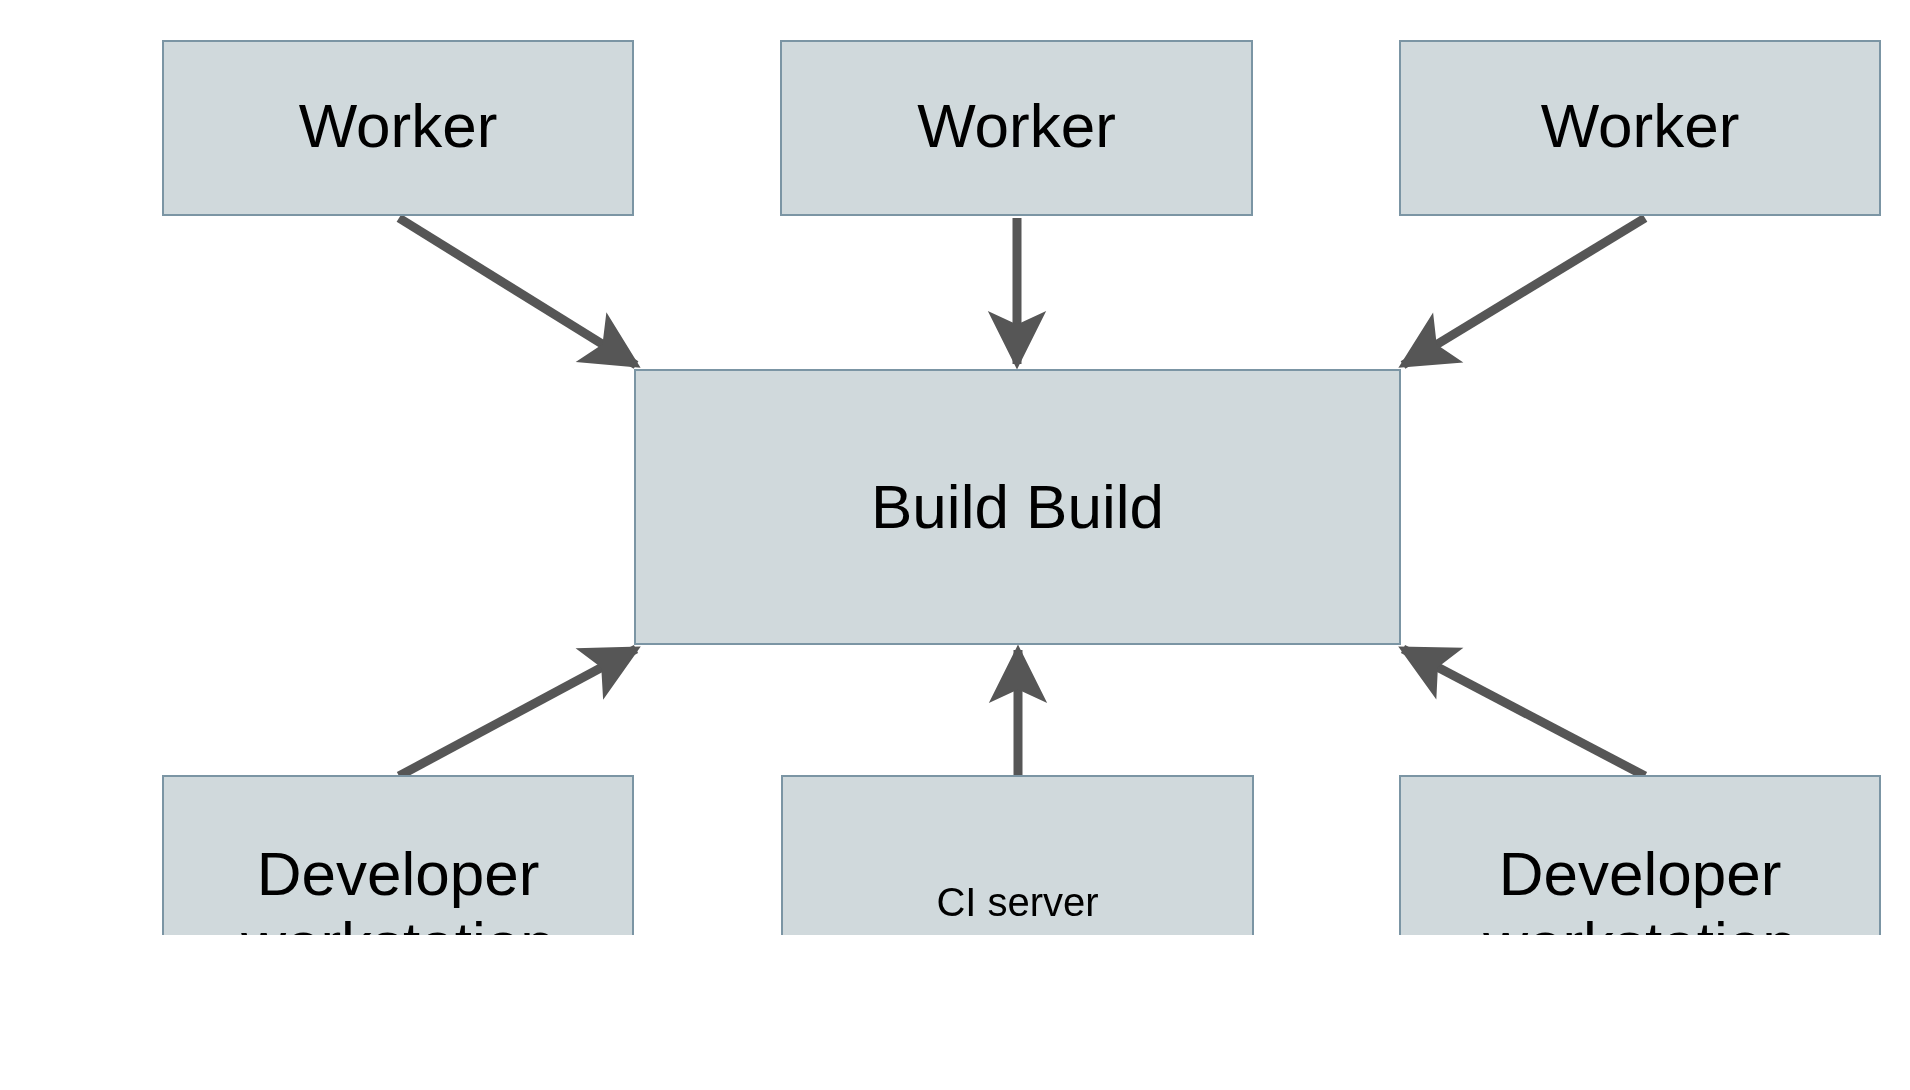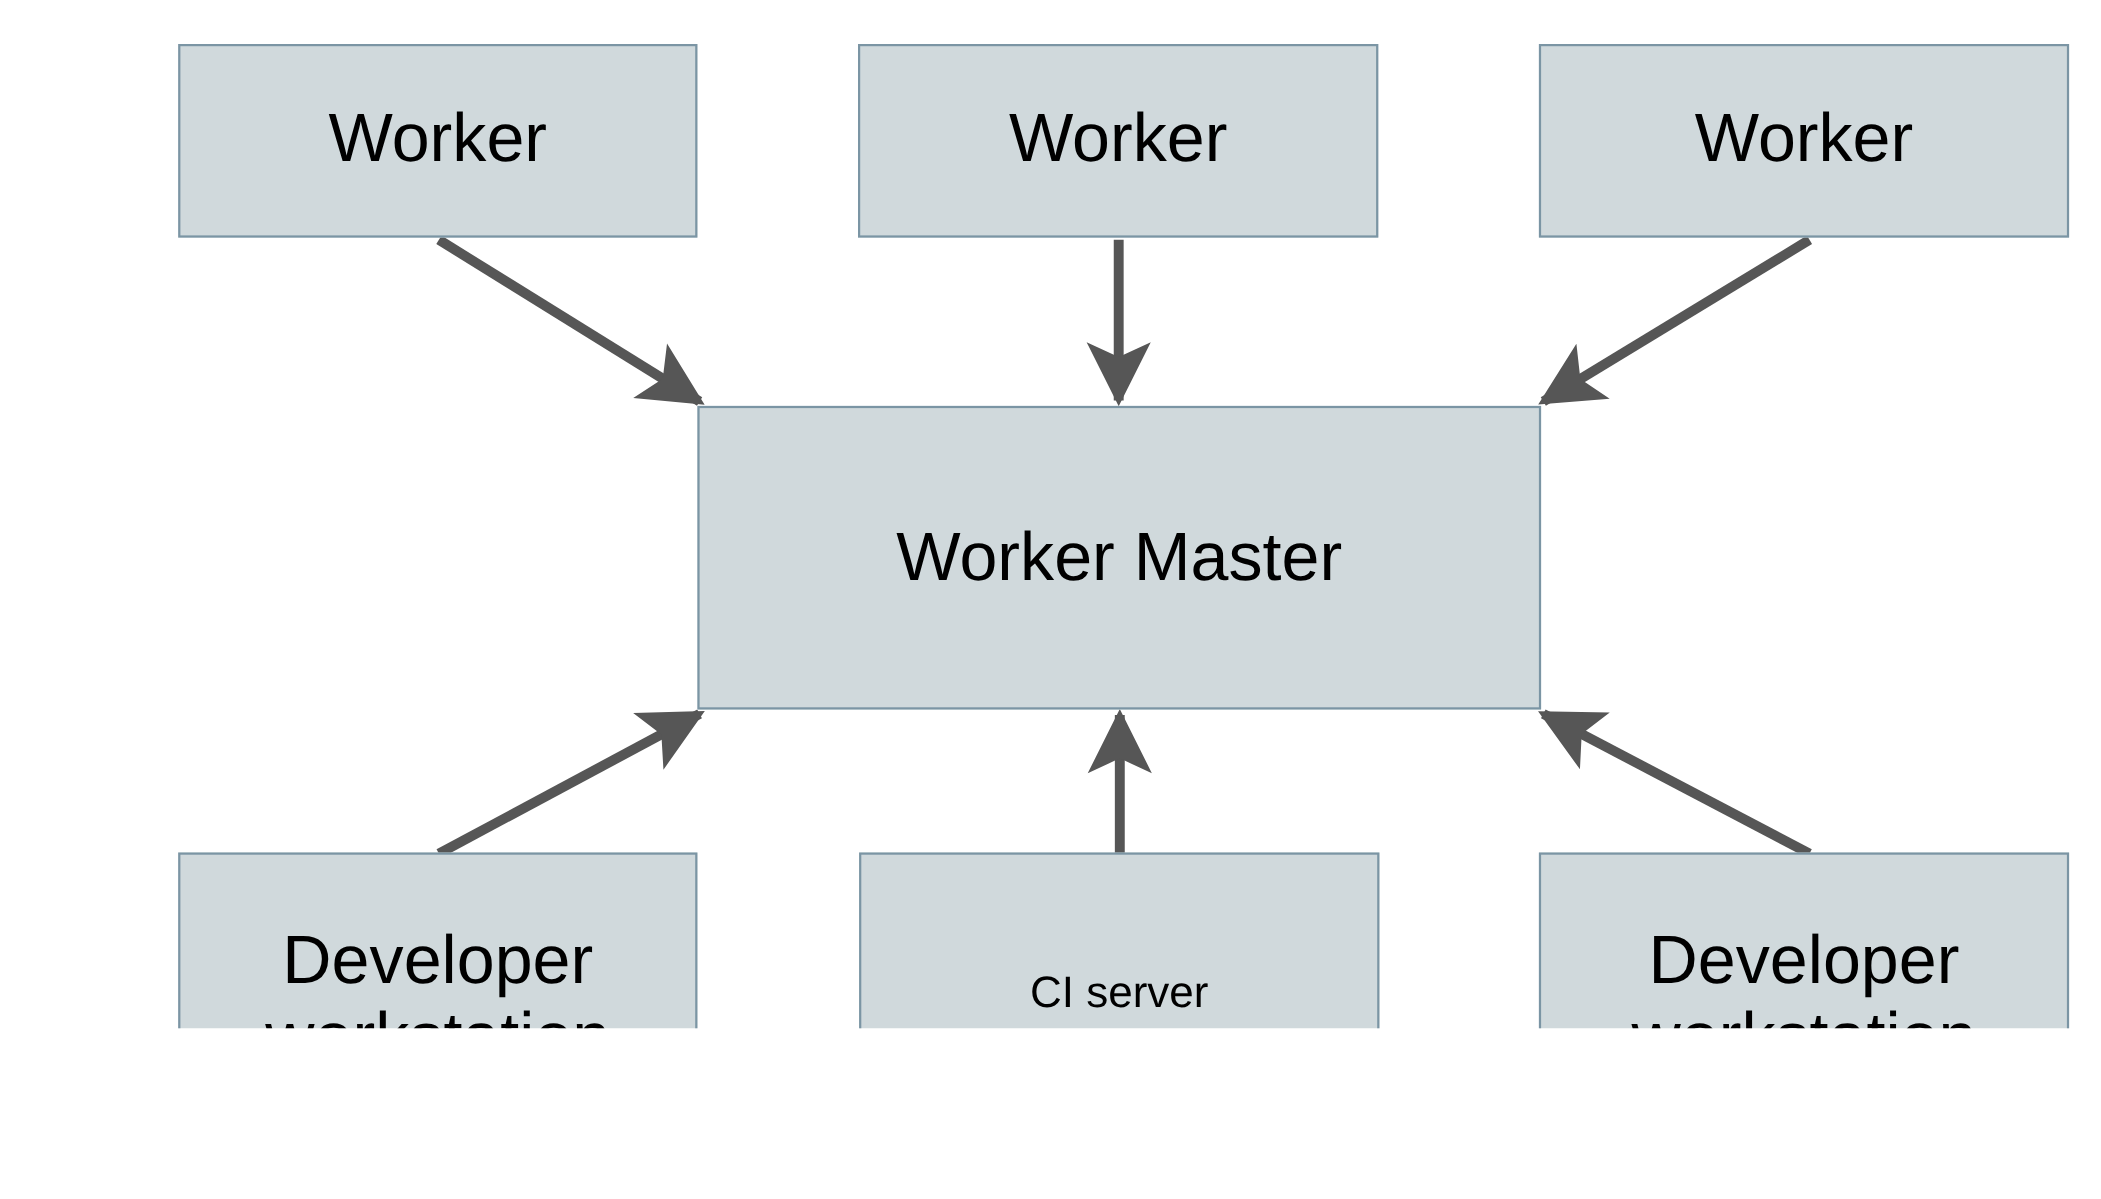--- a/index.html
+++ b/index.html
@@ -111,21 +111,21 @@
 
   <div class="node" id="node-worker-2">
     <span class="node-label">Worker</span>
   </div>
 
   <div class="node" id="node-worker-3">
     <span class="node-label">Worker</span>
   </div>
 
   <div class="node" id="node-build-master">
-    <span class="node-label">Worker Master</span>
+    <span class="node-label">Build Build</span>
   </div>
 
   <div class="node" id="node-dev-workstation-1">
     <span class="node-label">Developer
 workstation</span>
   </div>
 
   <div class="node" id="node-ci-server">
     <span class="node-label">CI server</span>
   </div>

